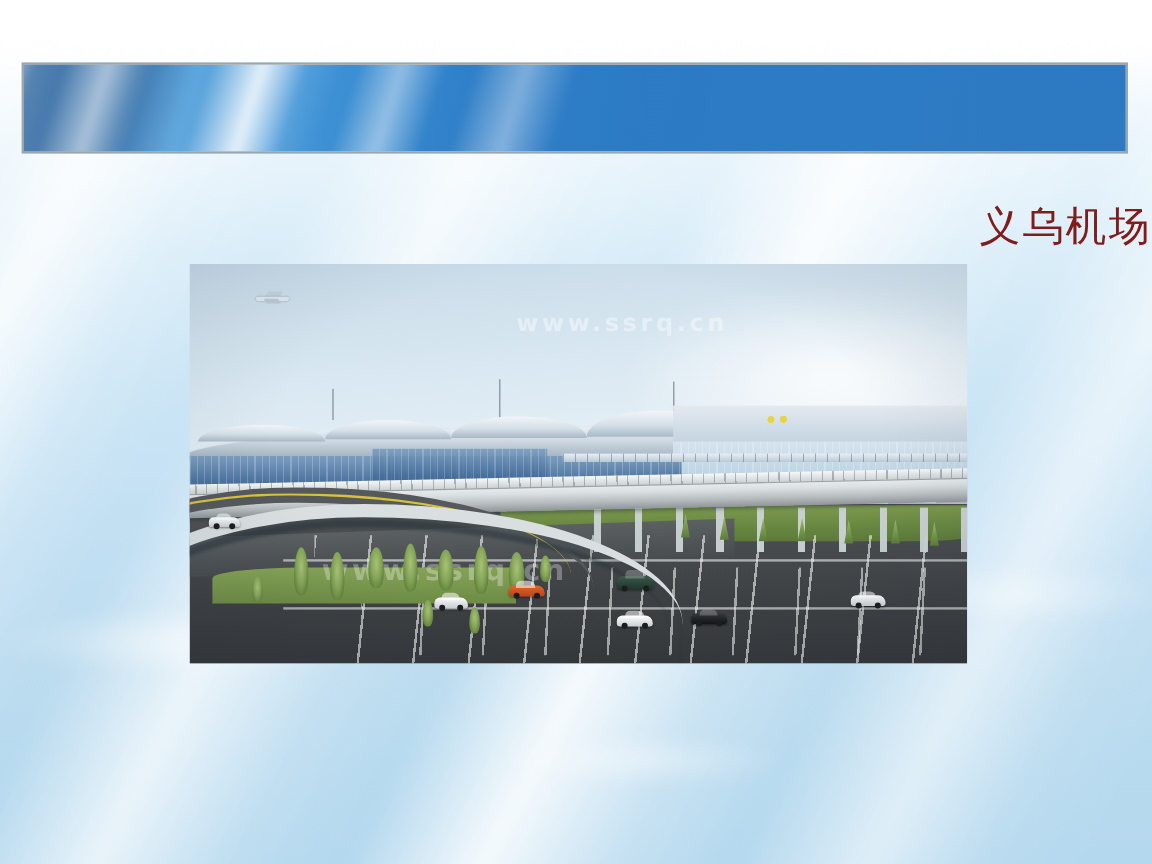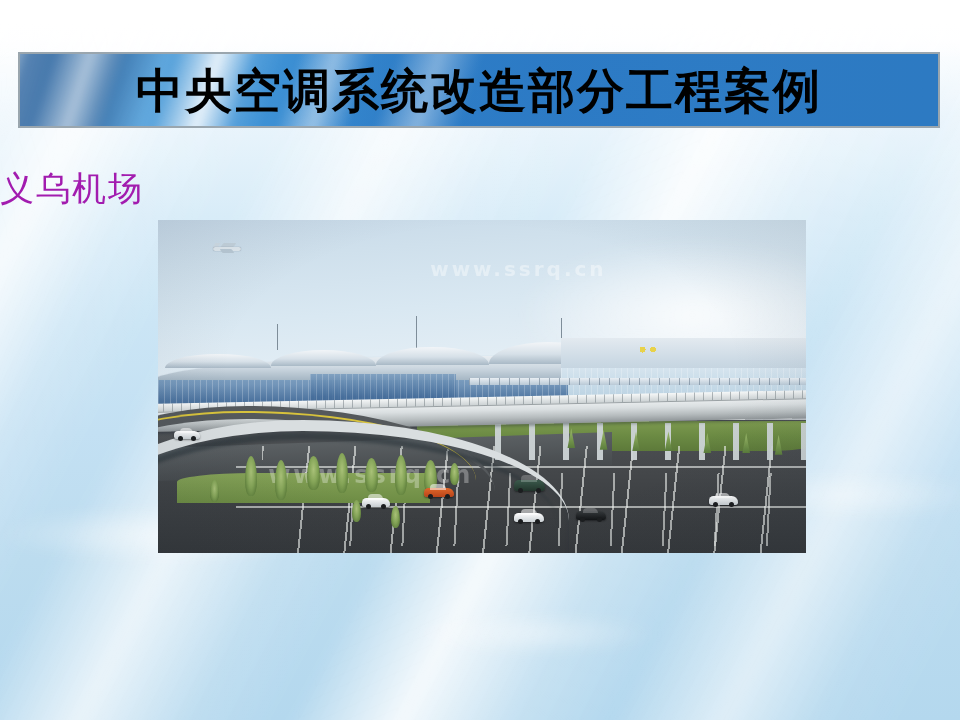--- a/index.html
+++ b/index.html
@@ -98,26 +98,27 @@
     letter-spacing: 2px;
     white-space: nowrap;
     line-height: 1;
   }
 
   
   .subtitle {
     position: absolute;
     left: 0; right: 0;
     top: 166px;
-    text-align: left;
+    text-align: right;
     font-family: "DejaVu Sans", "Liberation Sans", sans-serif;
     font-size: 34px;
     font-weight: normal;
-    color: #a21caf;
+    color: #7f1d1d;
     letter-spacing: 2px;
+    padding-left: 32px;
   }
 
   
   .photo {
     position: absolute;
     left: 158px;
     top: 220px;
     width: 648px;
     height: 333px;
     overflow: hidden;
@@ -369,21 +370,20 @@
 <div class="slide">
 
   <div class="bg-sky"></div>
   <div class="bg-clouds"></div>
   <div class="bg-clouds2"></div>
   <div class="bg-topwhite"></div>
 
   <div class="title-banner">
     <div class="title-streaks"></div>
     <div class="title-fade"></div>
-    <div class="title-text">中央空调系统改造部分工程案例</div>
   </div>
 
   <div class="subtitle">义乌机场</div>
 
   <div class="photo">
 
     <div class="ph-sky"></div>
     <div class="ph-sky-haze"></div>
 
     <div class="ph-plane">

